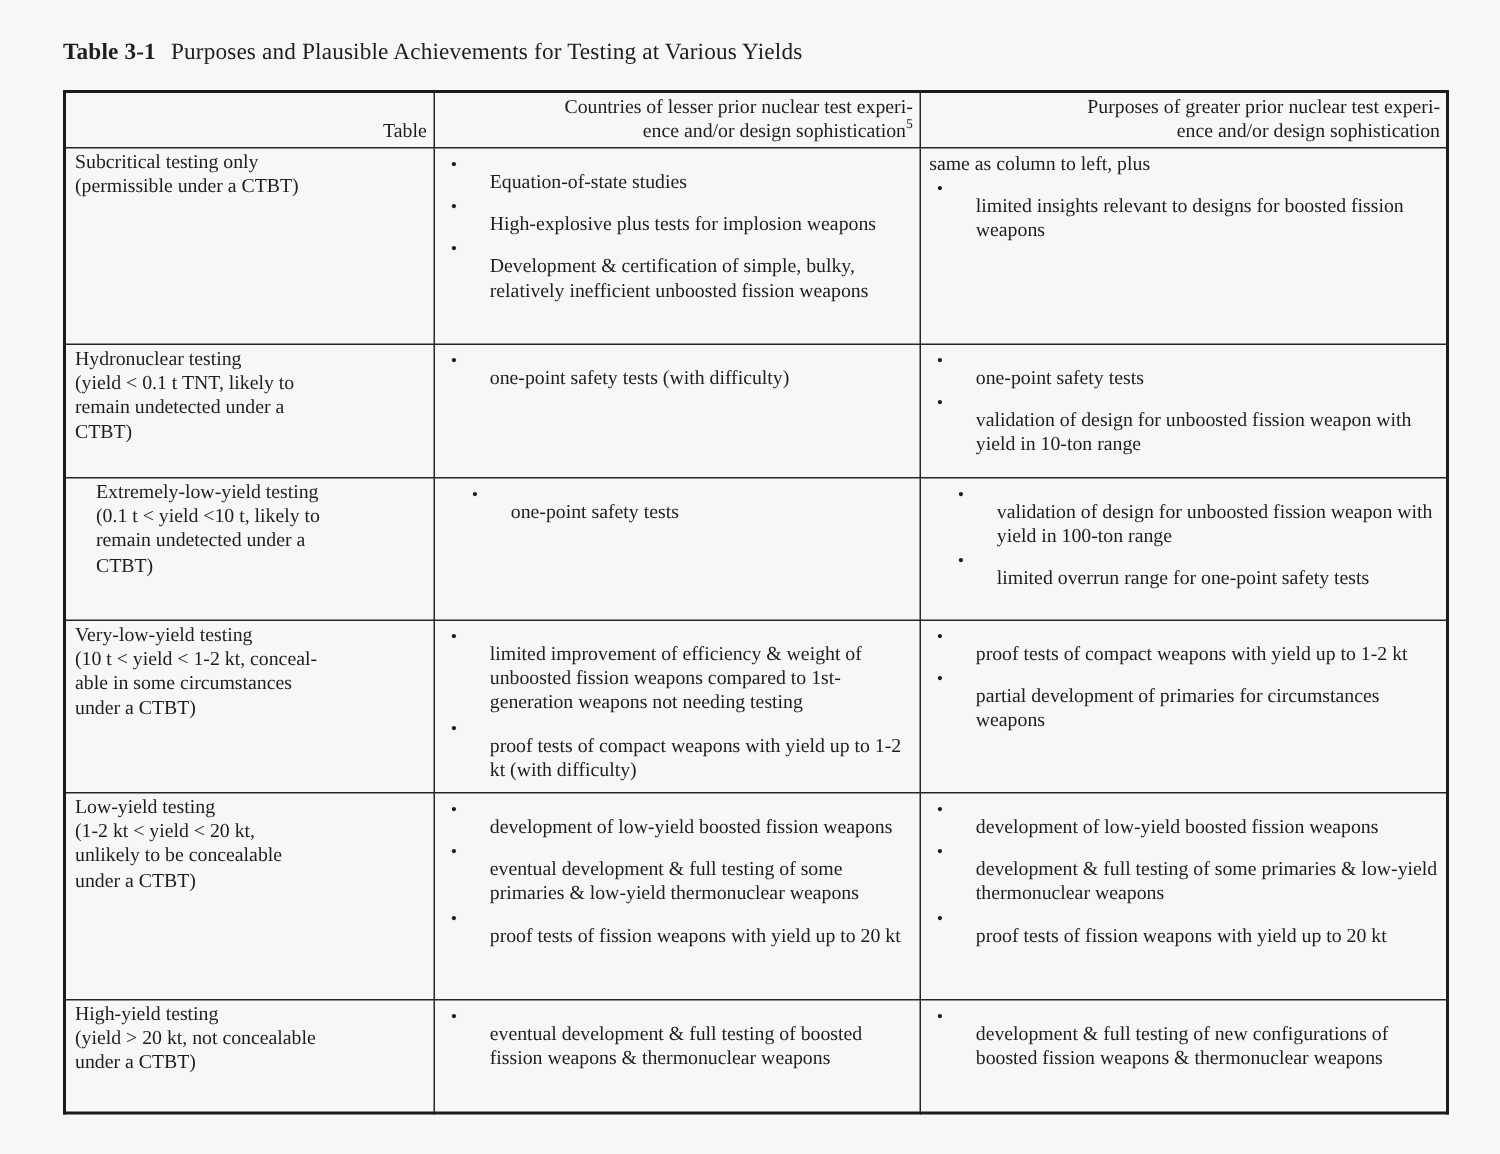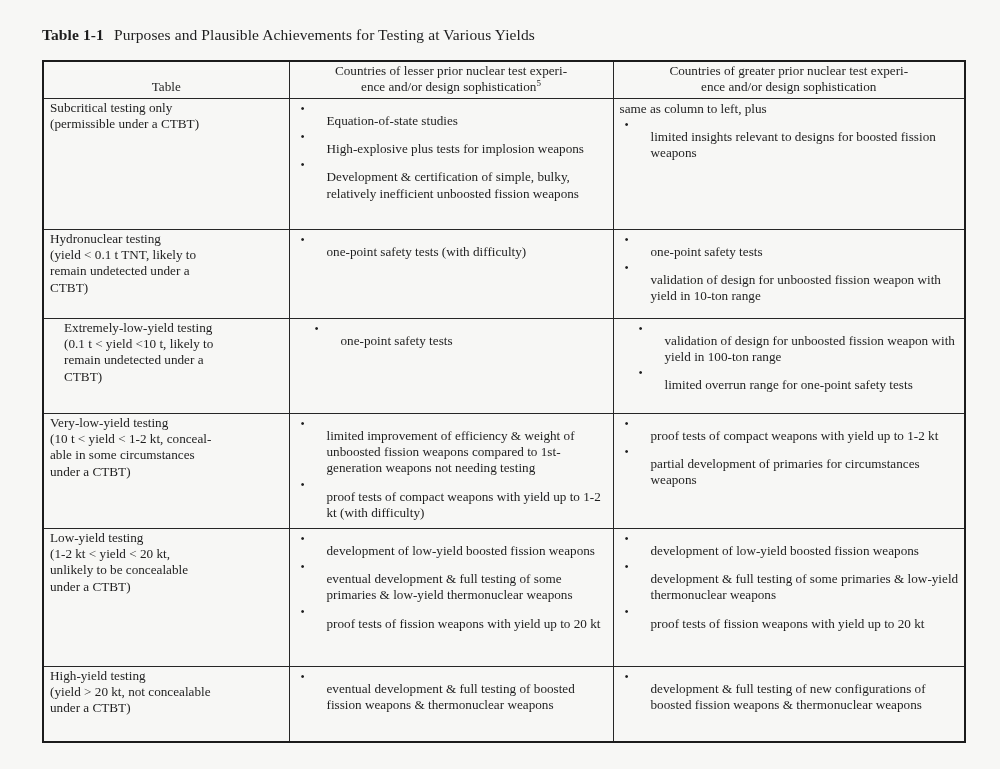--- a/index.html
+++ b/index.html
@@ -39,21 +39,21 @@
   col.c3 { width: 352px; }
   th, td {
     border: 1.5px solid #262626;
     vertical-align: top;
     font-size: 13.2px;
     line-height: 1.24;
     font-weight: normal;
     padding: 2px 5px 4px 6px;
   }
   thead th {
-    text-align: center;
+    text-align: right;
     padding: 1px 4px 2px 4px;
     height: 32px;
   }
   th.yield-header {
     vertical-align: bottom;
     padding-bottom: 2px;
   }
   td.yield-cell {
     white-space: pre-line;
     padding-top: 1px;
@@ -86,38 +86,38 @@
   tbody tr:nth-child(3) td { height: 88px; padding-left: 20px; }
   tbody tr:nth-child(4) td { height: 108px; font-family: Liberation Serif, serif; }
   tbody tr:nth-child(5) td { height: 131px; }
   tbody tr:nth-child(6) td { height: 68px; }
 </style>
 </head>
 <body>
 
 <div class="doc">
   <p class="doc-title">
-    <span class="title-label">Table 1-1</span><span>Purposes and Plausible Achievements for Testing at Various Yields</span>
+    <span class="title-label">Table 3-1</span><span>Purposes and Plausible Achievements for Testing at Various Yields</span>
   </p>
 
   <table class="yields-table">
     <colgroup>
       <col class="c1">
         <col class="c2">
         <col class="c3">
     </colgroup>
     <thead>
       <tr>
         <th class="yield-header">Table</th>
         <th>
           <div>Countries of lesser prior nuclear test experi-</div>
           <div><span>ence and/or design sophistication</span><sup class="footnote-ref">5</sup></div>
         </th>
         <th>
-          <div>Countries of greater prior nuclear test experi-</div>
+          <div>Purposes of greater prior nuclear test experi-</div>
           <div>ence and/or design sophistication</div>
         </th>
       </tr>
     </thead>
     <tbody>
         <tr>
           <td class="yield-cell">Subcritical testing only
 (permissible under a CTBT)</td>
           <td>
             <div class="bullet-item">

